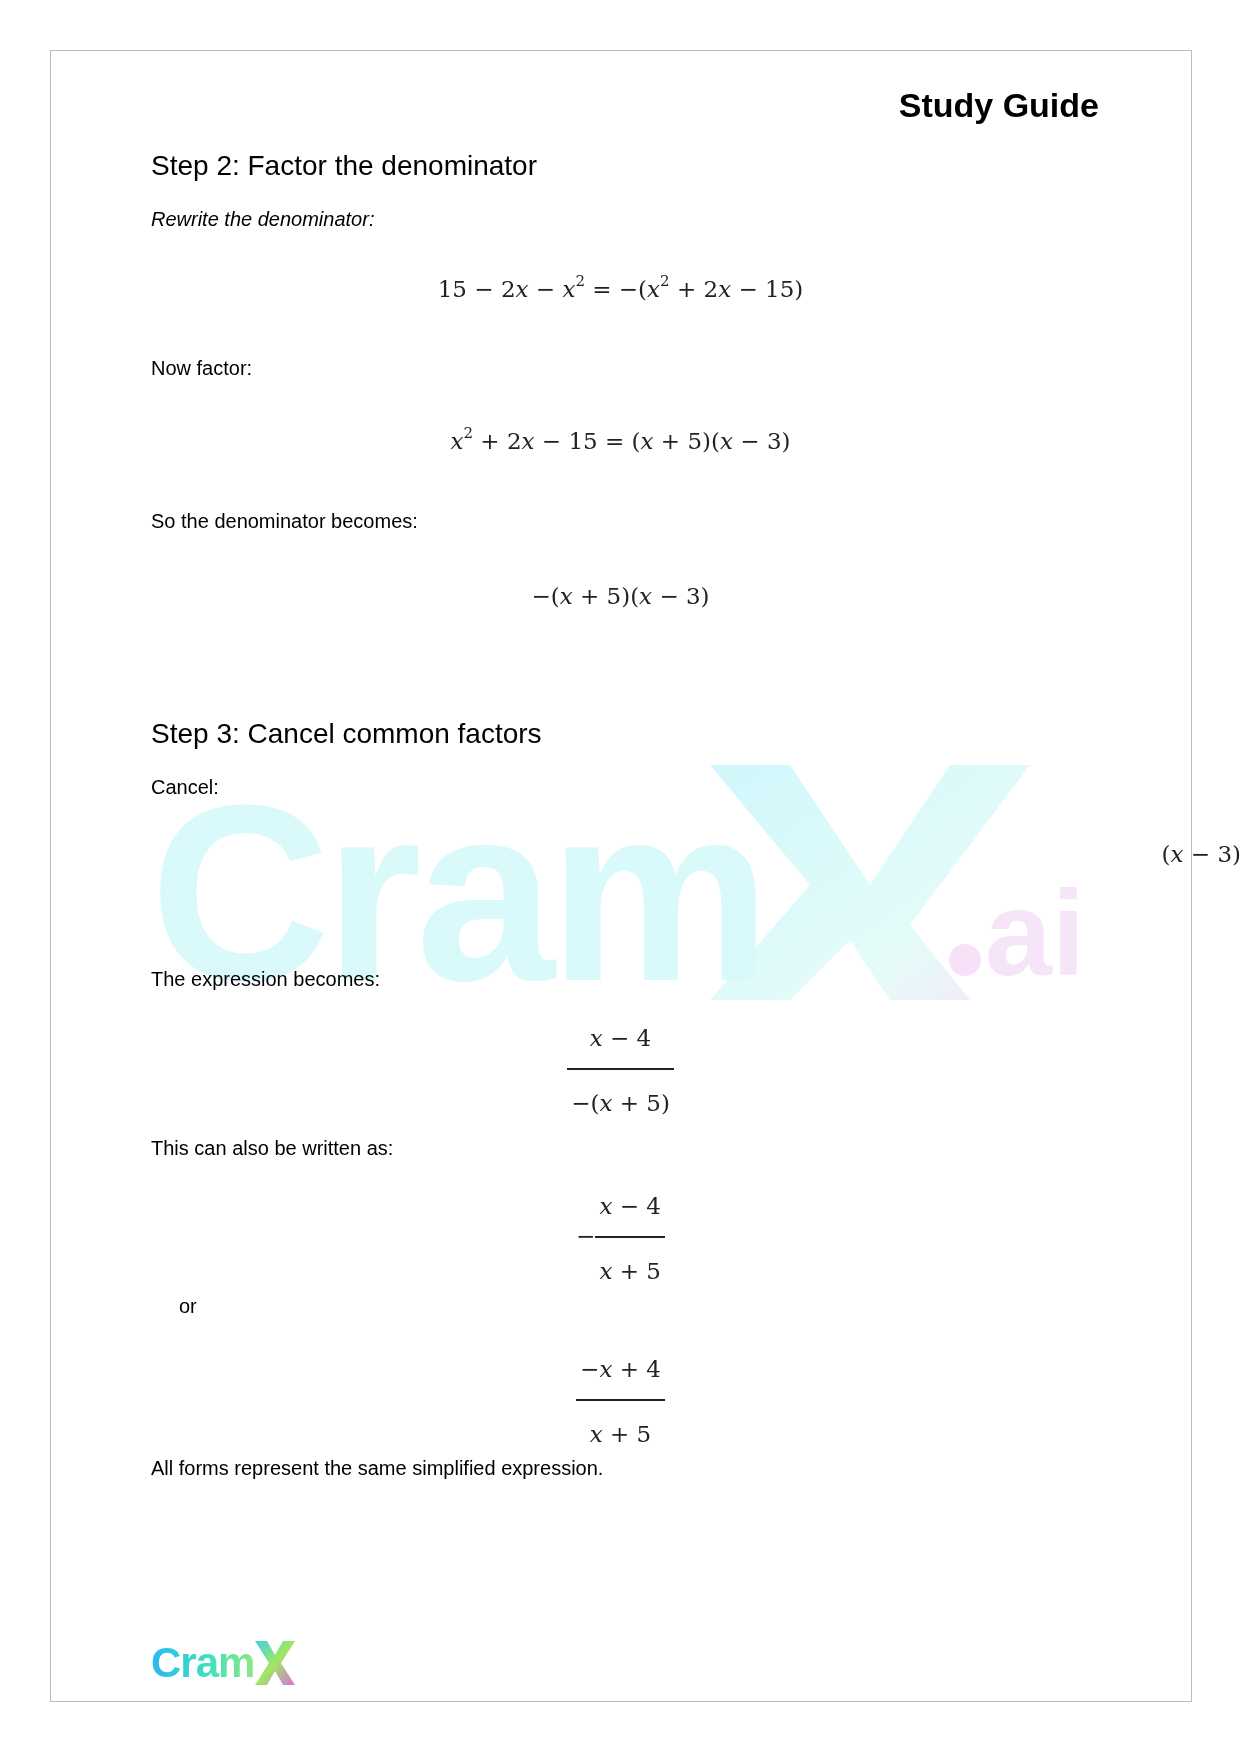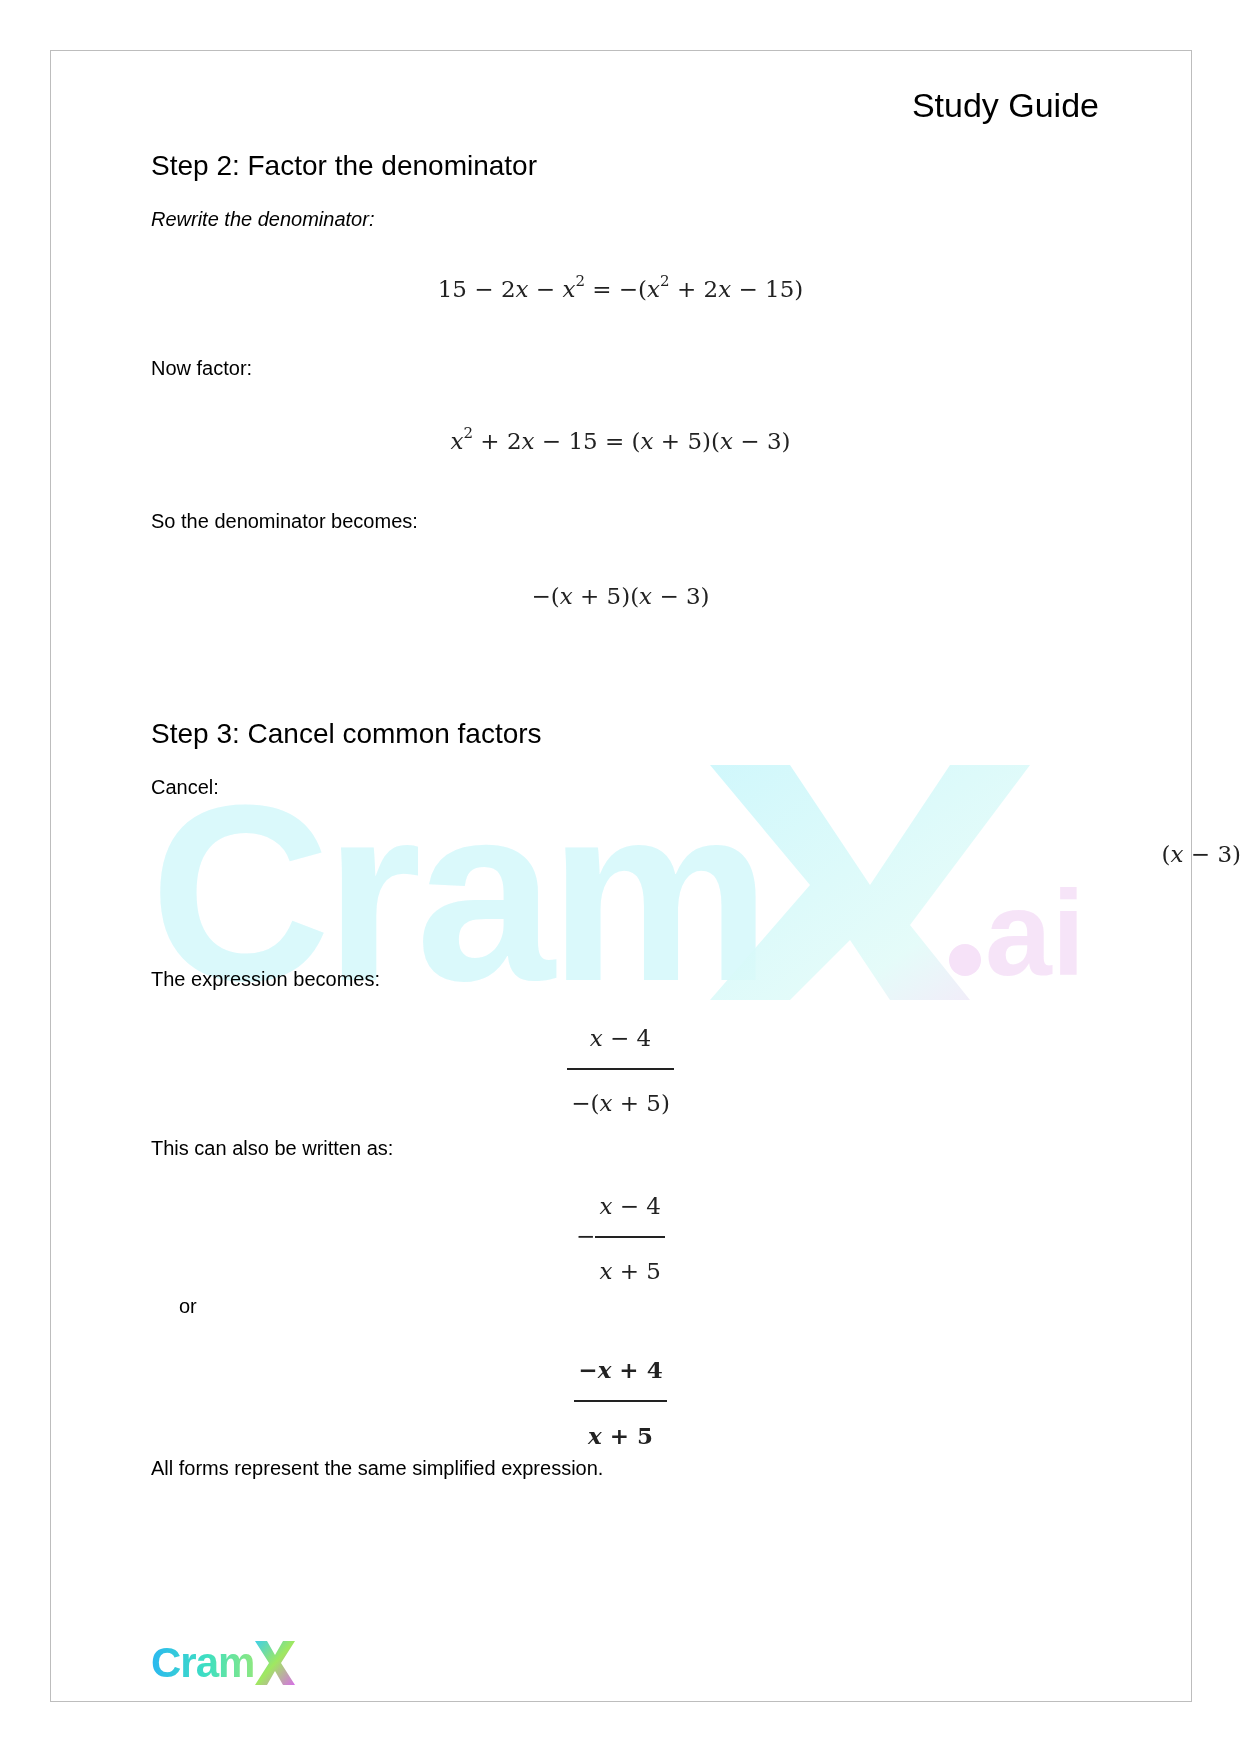--- a/index.html
+++ b/index.html
@@ -1,21 +1,21 @@
 <!DOCTYPE html>
 <html><head>
 <meta charset="utf-8">
 <style>
   html, body { margin:0; padding:0; background:#ffffff; }
   body { width:1241px; height:1755px; position:relative; overflow:hidden;
          font-family:"Liberation Sans", sans-serif; color:#000; }
   .page { position:absolute; left:50px; top:50px; width:1142px; height:1652px;
           border:1px solid #bdbdbd; box-sizing:border-box; }
   .abs { position:absolute; white-space:nowrap; }
-  .title { font-weight:normal; font-size:34px; right:142px; top:86px; position:absolute; }
+  .title { font-weight:bold; font-size:34px; right:142px; top:86px; position:absolute; }
   .h { font-weight:normal; font-size:28px; left:151px; }
   .p { font-size:20px; left:151px; }
   .math { font-family:"DejaVu Serif", "Liberation Serif", serif; font-size:23px; color:#222; }
   .math i { font-style:italic; }
   .math sup { font-size:15px; vertical-align:11px; line-height:0; }
   .center { left:0; width:1241px; text-align:center; }
   .frac { display:inline-flex; flex-direction:column; align-items:center; vertical-align:middle; }
   .frac .num { padding:0 4px 17px 4px; }
   .frac .bar { height:1.5px; background:#222; align-self:stretch; }
   .frac .den { padding:2px 4px 0 4px;margin-top:18px; }
@@ -84,21 +84,21 @@
 <div class="abs math center" style="top:1193px;">
   <span>−</span><span class="frac">
     <span class="num"><i>x</i><span> − 4</span></span>
     <span class="bar"></span>
     <span class="den"><i>x</i><span> + 5</span></span>
   </span>
 </div>
 
 <div class="abs p" style="top:1295px;margin-left:28px;">or</div>
 
-<div class="abs math center" style="top:1356px;font-weight:bold;">
+<div class="abs math center" style="top:1356px;">
   <span class="frac">
     <span class="num"><span>−</span><i>x</i><span> + 4</span></span>
     <span class="bar"></span>
     <span class="den"><i>x</i><span> + 5</span></span>
   </span>
 </div>
 
 <div class="abs p" style="top:1457px;">All forms represent the same simplified expression.</div>
 
 <svg class="logo" viewBox="0 0 150 55">

